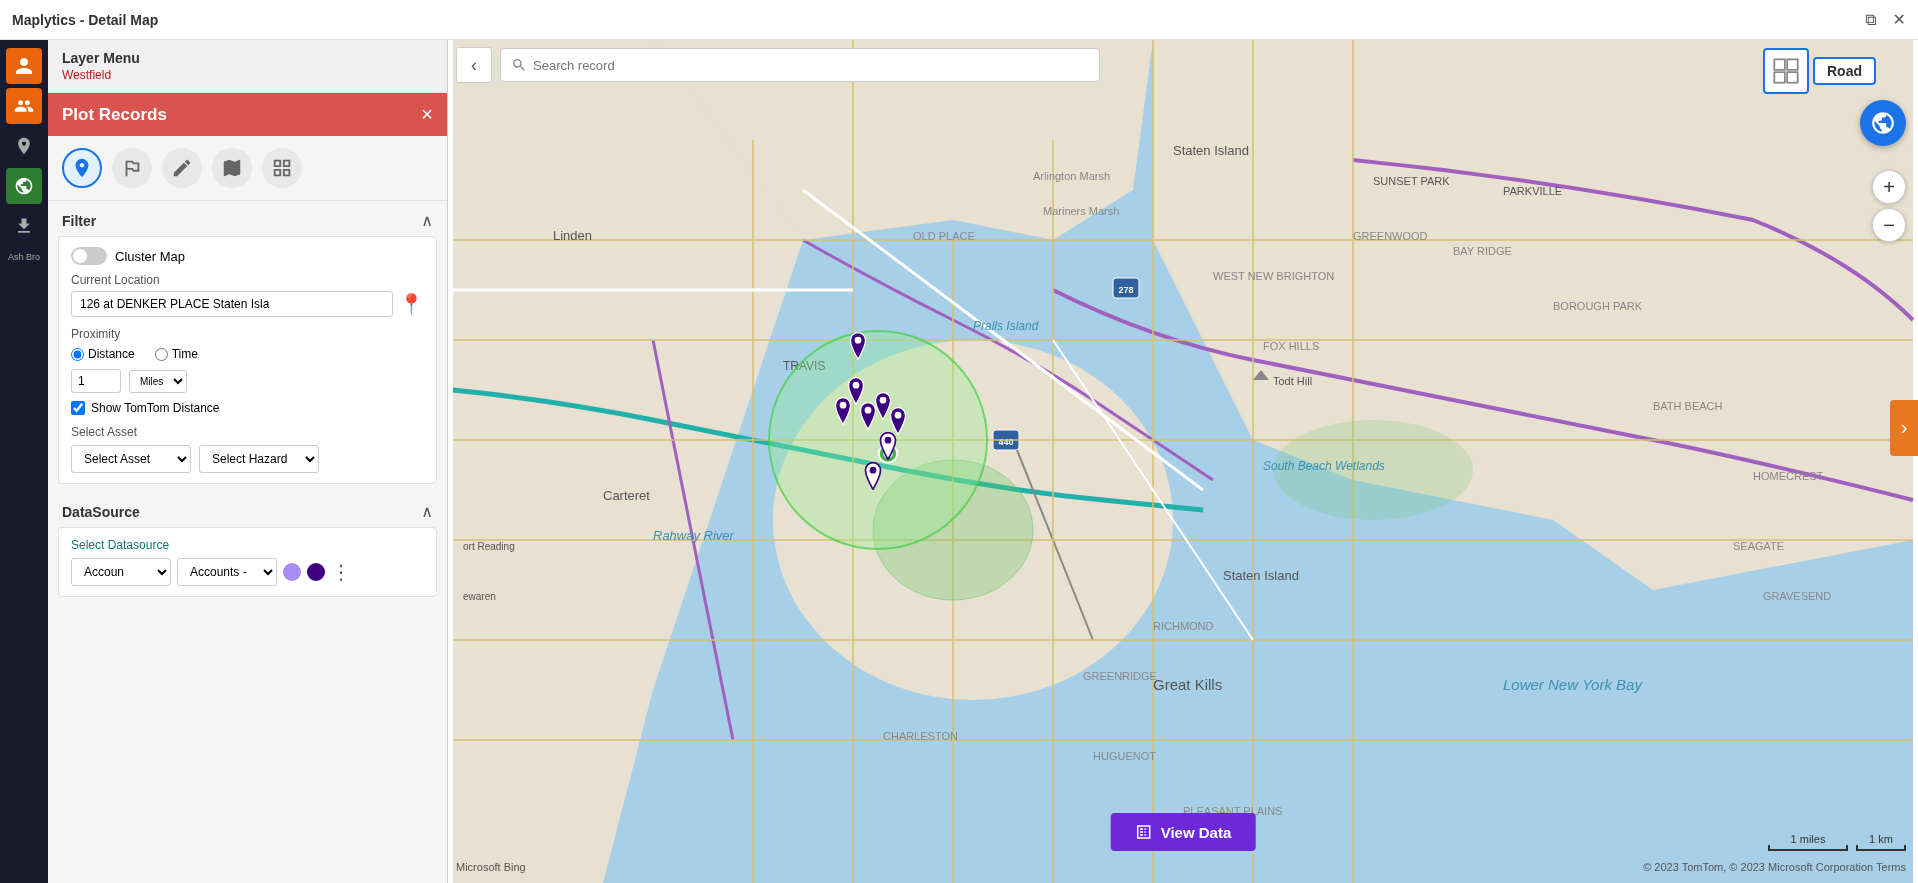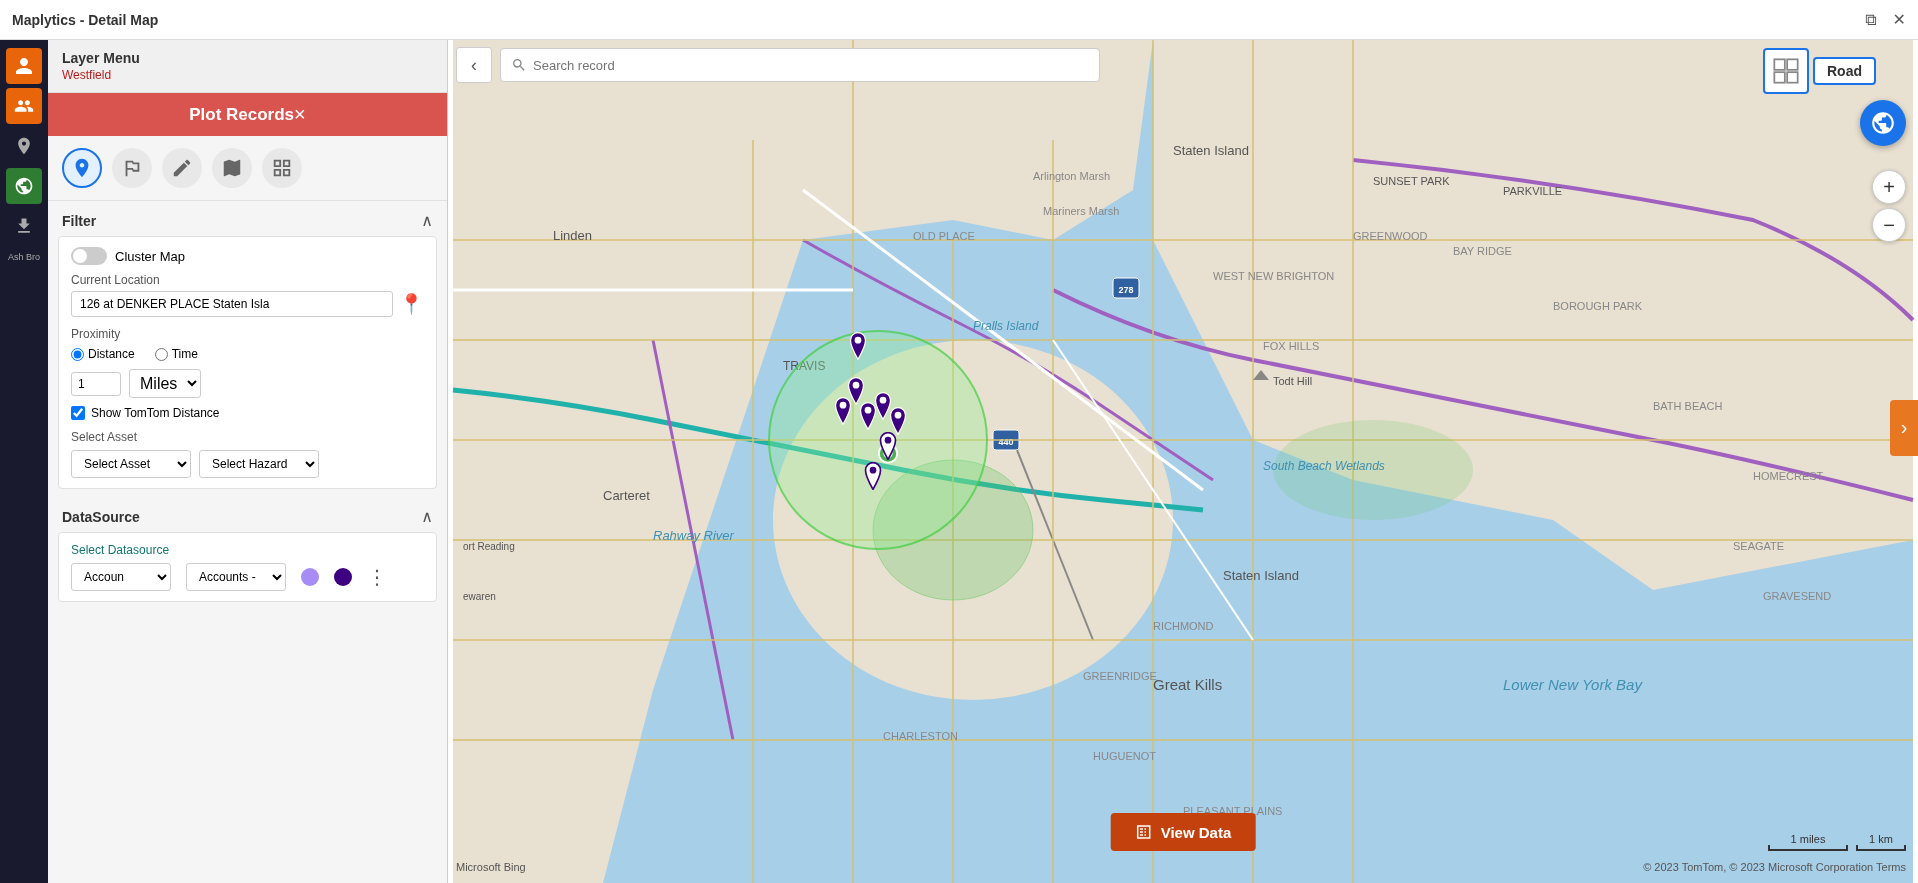--- a/index.html
+++ b/index.html
@@ -63,21 +63,21 @@
       color: #333;
       border-bottom: 1px solid #ddd;
     }
 
     .plot-records-header {
       background: #d9534f;
       color: #fff;
       padding: 10px 14px;
       display: flex;
       align-items: center;
-      justify-content: center;
+      justify-content: space-between;
       font-size: 17px;
       font-weight: 600;
     }
     .close-btn { background: none; border: none; color: #fff; font-size: 20px; cursor: pointer; }
 
     
     .tool-icons-row {
       display: flex;
       gap: 10px;
       padding: 12px 14px;
@@ -150,41 +150,41 @@
       color: #4caf50;
       cursor: pointer;
     }
 
     
     .proximity-label { font-size: 12px; color: #555; margin-bottom: 6px; }
     .proximity-radio-row { display: flex; gap: 20px; margin-bottom: 8px; align-items: center; }
     .radio-item { display: flex; align-items: flex-end; gap: 4px; font-size: 12px; cursor: pointer; }
     .proximity-input-row { display: flex; gap: 8px; align-items: center; margin-bottom: 8px; }
     .proximity-num { width: 50px; padding: 4px 6px; border: 1px solid #ccc; border-radius: 3px; font-size: 12px; }
-    .proximity-select { padding: 4px 6px; border: 1px solid #ccc; border-radius: 3px; font-size: 16px; background: #fff; }
+    .proximity-select { padding: 4px 6px; border: 1px solid #ccc; border-radius: 3px; font-size: 10px; background: #fff; }
 
     
     .checkbox-row { display: flex; align-items: center; gap: 6px; font-size: 12px; margin-bottom: 10px; }
     input[type=checkbox] { width: 14px; height: 14px; }
 
     
     .select-asset-label { font-size: 12px; color: #555; margin-bottom: 6px; }
     .select-asset-row { display: flex; gap: 8px; }
     .asset-select { padding: 5px 8px; border: 1px solid #ccc; border-radius: 3px; font-size: 12px; background: #fff; min-width: 120px; }
 
     
     .datasource-section {
       background: #fff;
       margin: 0 10px 8px;
       border-radius: 4px;
       padding: 10px 12px;
       border: 1px solid #e0e0e0;
     }
     .datasource-label { font-size: 12px; color: #0f766e; margin-bottom: 6px; }
-    .datasource-row { display: flex; gap: 15px; align-items: center; }
+    .datasource-row { display: flex; gap: 6px; align-items: center; }
     .ds-select { padding: 5px 8px; border: 1px solid #ccc; border-radius: 3px; font-size: 12px; background: #fff; min-width: 100px; }
     .ds-dot { width: 18px; height: 18px; border-radius: 50%; }
     .ds-dot.light { background: #a78cf5; }
     .ds-dot.dark { background: #3d0080; }
     .ds-more { font-size: 20px; color: #555; cursor: pointer; letter-spacing: -1px; }
 
     
     .map-area {
       flex: 1;
       position: relative;
@@ -278,21 +278,21 @@
       z-index: 20;
       box-shadow: 0 2px 6px rgba(0,0,0,0.3);
     }
 
     
     .view-data-btn {
       position: absolute;
       bottom: 32px;
       left: 50%;
       transform: translateX(-50%);
-      background: #c2410c;
+      background: #6d28d9;
       color: #fff;
       border: none;
       border-radius: 4px;
       padding: 10px 24px;
       font-size: 15px;
       font-weight: 600;
       cursor: pointer;
       display: flex;
       align-items: center;
       gap: 8px;

